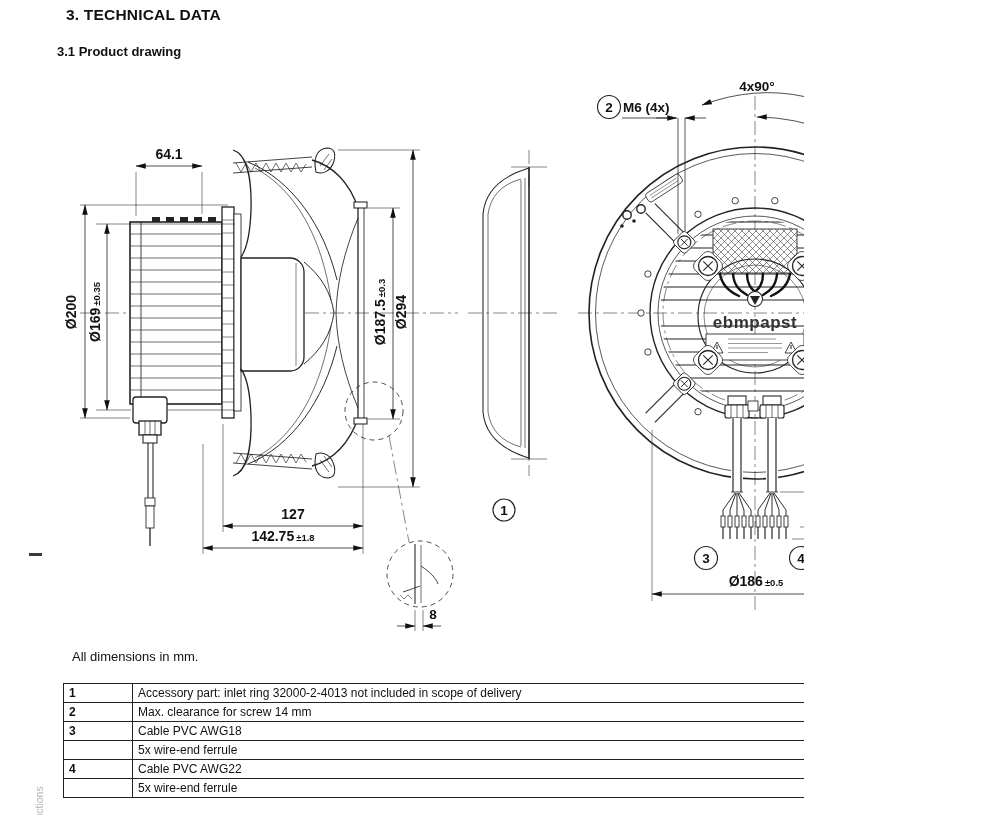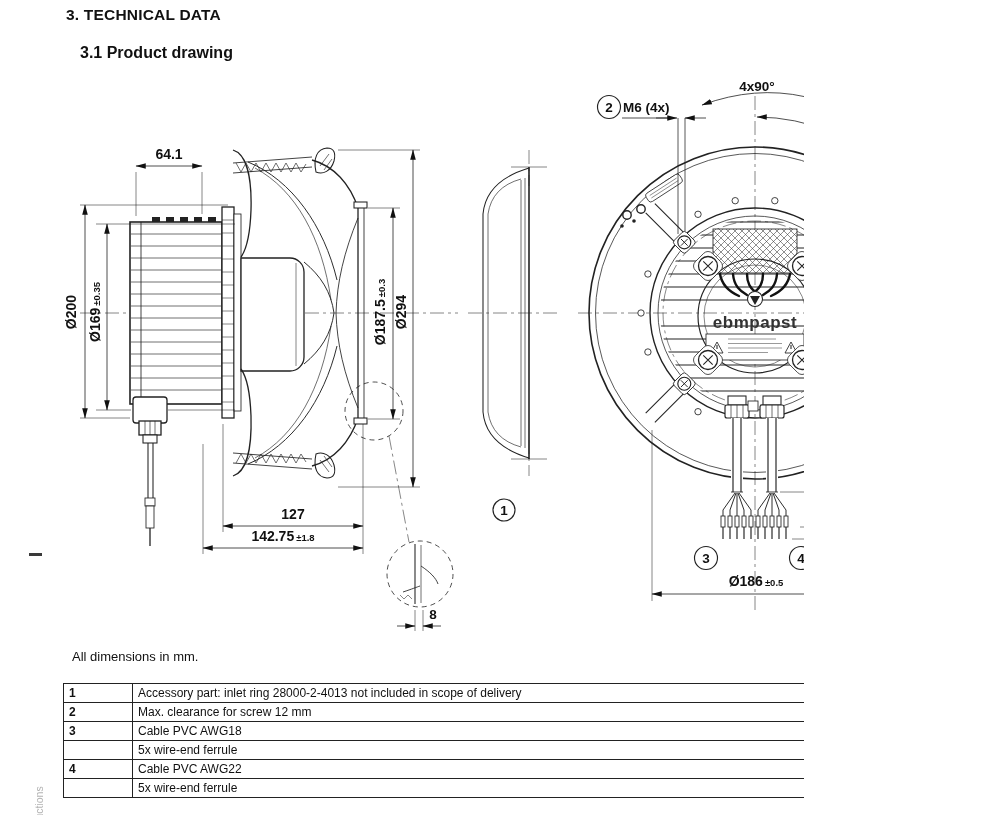--- a/index.html
+++ b/index.html
@@ -1,19 +1,19 @@
 <!DOCTYPE html>
 <html><head>
 <meta charset="utf-8">
 <style>
   html,body{margin:0;padding:0;background:#fff;}
   #page{position:relative;width:804px;height:815px;background:#fff;overflow:hidden;
         font-family:"Liberation Sans",sans-serif;color:#111;}
   .h1{position:absolute;left:66px;top:6px;font-size:15.5px;font-weight:bold;letter-spacing:.2px;}
-  .h2{position:absolute;left:80px;top:44px;font-size:16px;font-weight:bold;}
+  .h2{position:absolute;left:57px;top:44px;font-size:13px;font-weight:bold;}
   .note{position:absolute;left:72px;top:649px;font-size:13px;}
   .margin-dash{position:absolute;left:29px;top:553px;width:13px;height:3px;background:#3a3a3a;}
   .margin-text{position:absolute;left:33px;top:766px;font-size:10.5px;color:#b3b3b3;
                writing-mode:vertical-rl;transform:rotate(180deg);height:60px;white-space:nowrap;}
   svg{position:absolute;left:0;top:0;}
   
   .s05{stroke:#222;stroke-width:.55;fill:none}.s06{stroke:#222;stroke-width:.65;fill:none}
   .s07{stroke:#222;stroke-width:.75;fill:none}.s08{stroke:#222;stroke-width:.85;fill:none}
   .s09{stroke:#222;stroke-width:.95;fill:none}.s10{stroke:#222;stroke-width:1.05;fill:none}
   .s11{stroke:#222;stroke-width:1.15;fill:none}.s12{stroke:#222;stroke-width:1.3;fill:none}
@@ -482,25 +482,25 @@
       <text class="dt" x="801" y="562.5" text-anchor="middle">4</text>
     </g>
   </svg>
 
   <div class="note">All dimensions in mm.</div>
 
   <table id="spec-table">
     <tbody>
       <tr>
         <td class="ref">1</td>
-        <td>Accessory part: inlet ring 28000-2-4013 not included in scope of delivery</td>
+        <td>Accessory part: inlet ring 32000-2-4013 not included in scope of delivery</td>
         </tr>
       <tr>
         <td class="ref">2</td>
-        <td>Max. clearance for screw 12 mm</td>
+        <td>Max. clearance for screw 14 mm</td>
         </tr>
       <tr>
         <td class="ref">3</td>
         <td>Cable PVC AWG18</td>
         </tr>
       <tr>
         <td class="ref"></td>
         <td>5x wire-end ferrule</td>
         </tr>
       <tr>

